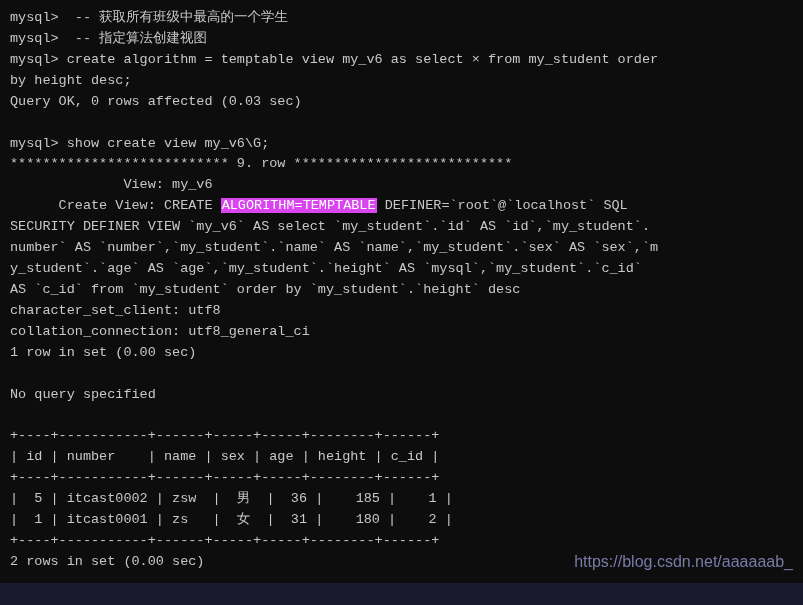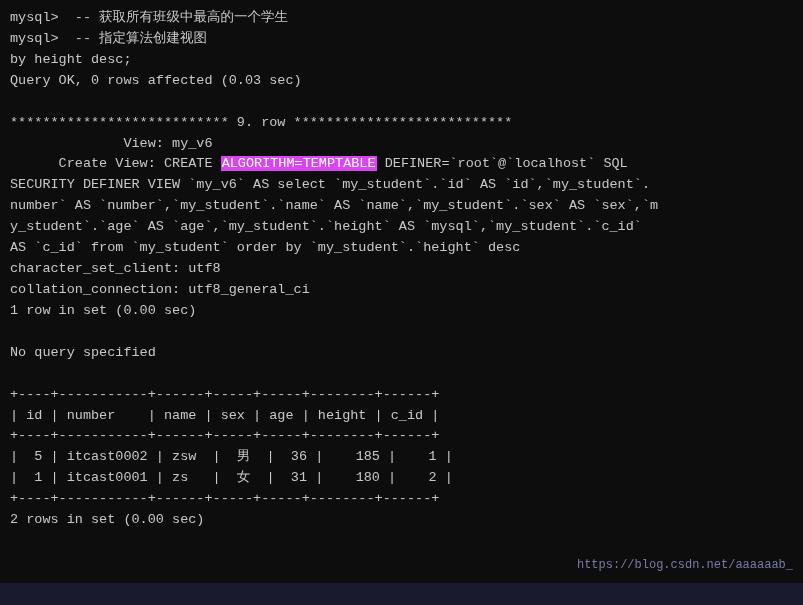--- a/index.html
+++ b/index.html
@@ -41,38 +41,40 @@
       background-color: #d946ef;
       color: #ffffff;
       padding: 0 1px;
     }
 
     .watermark {
       position: absolute;
       bottom: 8px;
       right: 10px;
       color: #7a7aaa;
-      font-size: 12px;
-      font-family: Liberation Mono, monospace;
+      font-size: 16px;
+      font-family: Liberation Sans, sans-serif;
     }
 
     .separator {
       color: #c8c8c8;
     }
   </style>
 </head>
 <body>
 
 <div class="terminal">
 
   <div class="line"><span class="prompt">mysql&gt;  -- 获取所有班级中最高的一个学生</span></div>
   <div class="line"><span class="prompt">mysql&gt;  -- 指定算法创建视图</span></div>
+  <div class="line"><span class="prompt">mysql&gt; create algorithm = temptable view my_v6 as select × from my_student order</span></div>
   <div class="line"><span class="prompt">by height desc;</span></div>
   <div class="line"><span class="prompt">Query OK, 0 rows affected (0.03 sec)</span></div>
   <div class="line">&nbsp;</div>
+  <div class="line"><span class="prompt">mysql&gt; show create view my_v6\G;</span></div>
   <div class="line"><span class="separator">*************************** 9. row ***************************</span></div>
   <div class="line"><span class="prompt">              View: my_v6</span></div>
   <div class="line"><span class="prompt">      Create View: CREATE </span><span class="highlight-box">ALGORITHM=TEMPTABLE</span><span class="prompt"> DEFINER=`root`@`localhost` SQL</span></div>
   <div class="line"><span class="prompt">SECURITY DEFINER VIEW `my_v6` AS select `my_student`.`id` AS `id`,`my_student`.</span></div>
   <div class="line"><span class="prompt">number` AS `number`,`my_student`.`name` AS `name`,`my_student`.`sex` AS `sex`,`m</span></div>
   <div class="line"><span class="prompt">y_student`.`age` AS `age`,`my_student`.`height` AS `mysql`,`my_student`.`c_id`</span></div>
   <div class="line"><span class="prompt">AS `c_id` from `my_student` order by `my_student`.`height` desc</span></div>
   <div class="line"><span class="prompt">character_set_client: utf8</span></div>
   <div class="line"><span class="prompt">collation_connection: utf8_general_ci</span></div>
   <div class="line"><span class="prompt">1 row in set (0.00 sec)</span></div>

